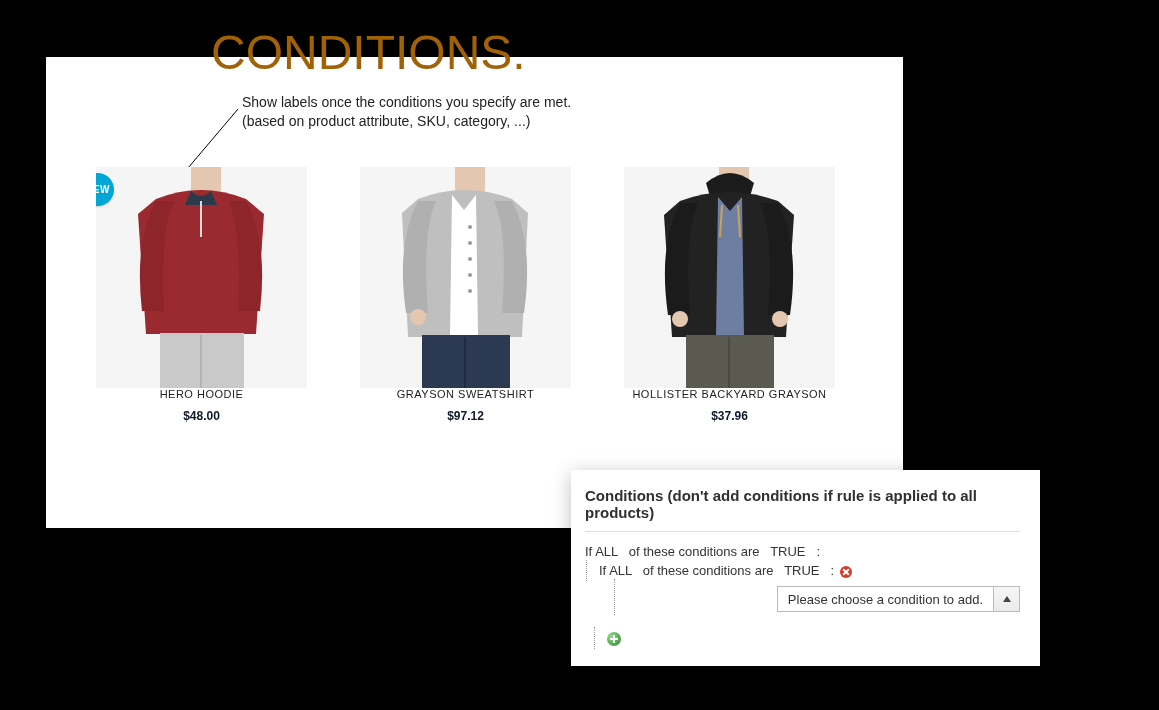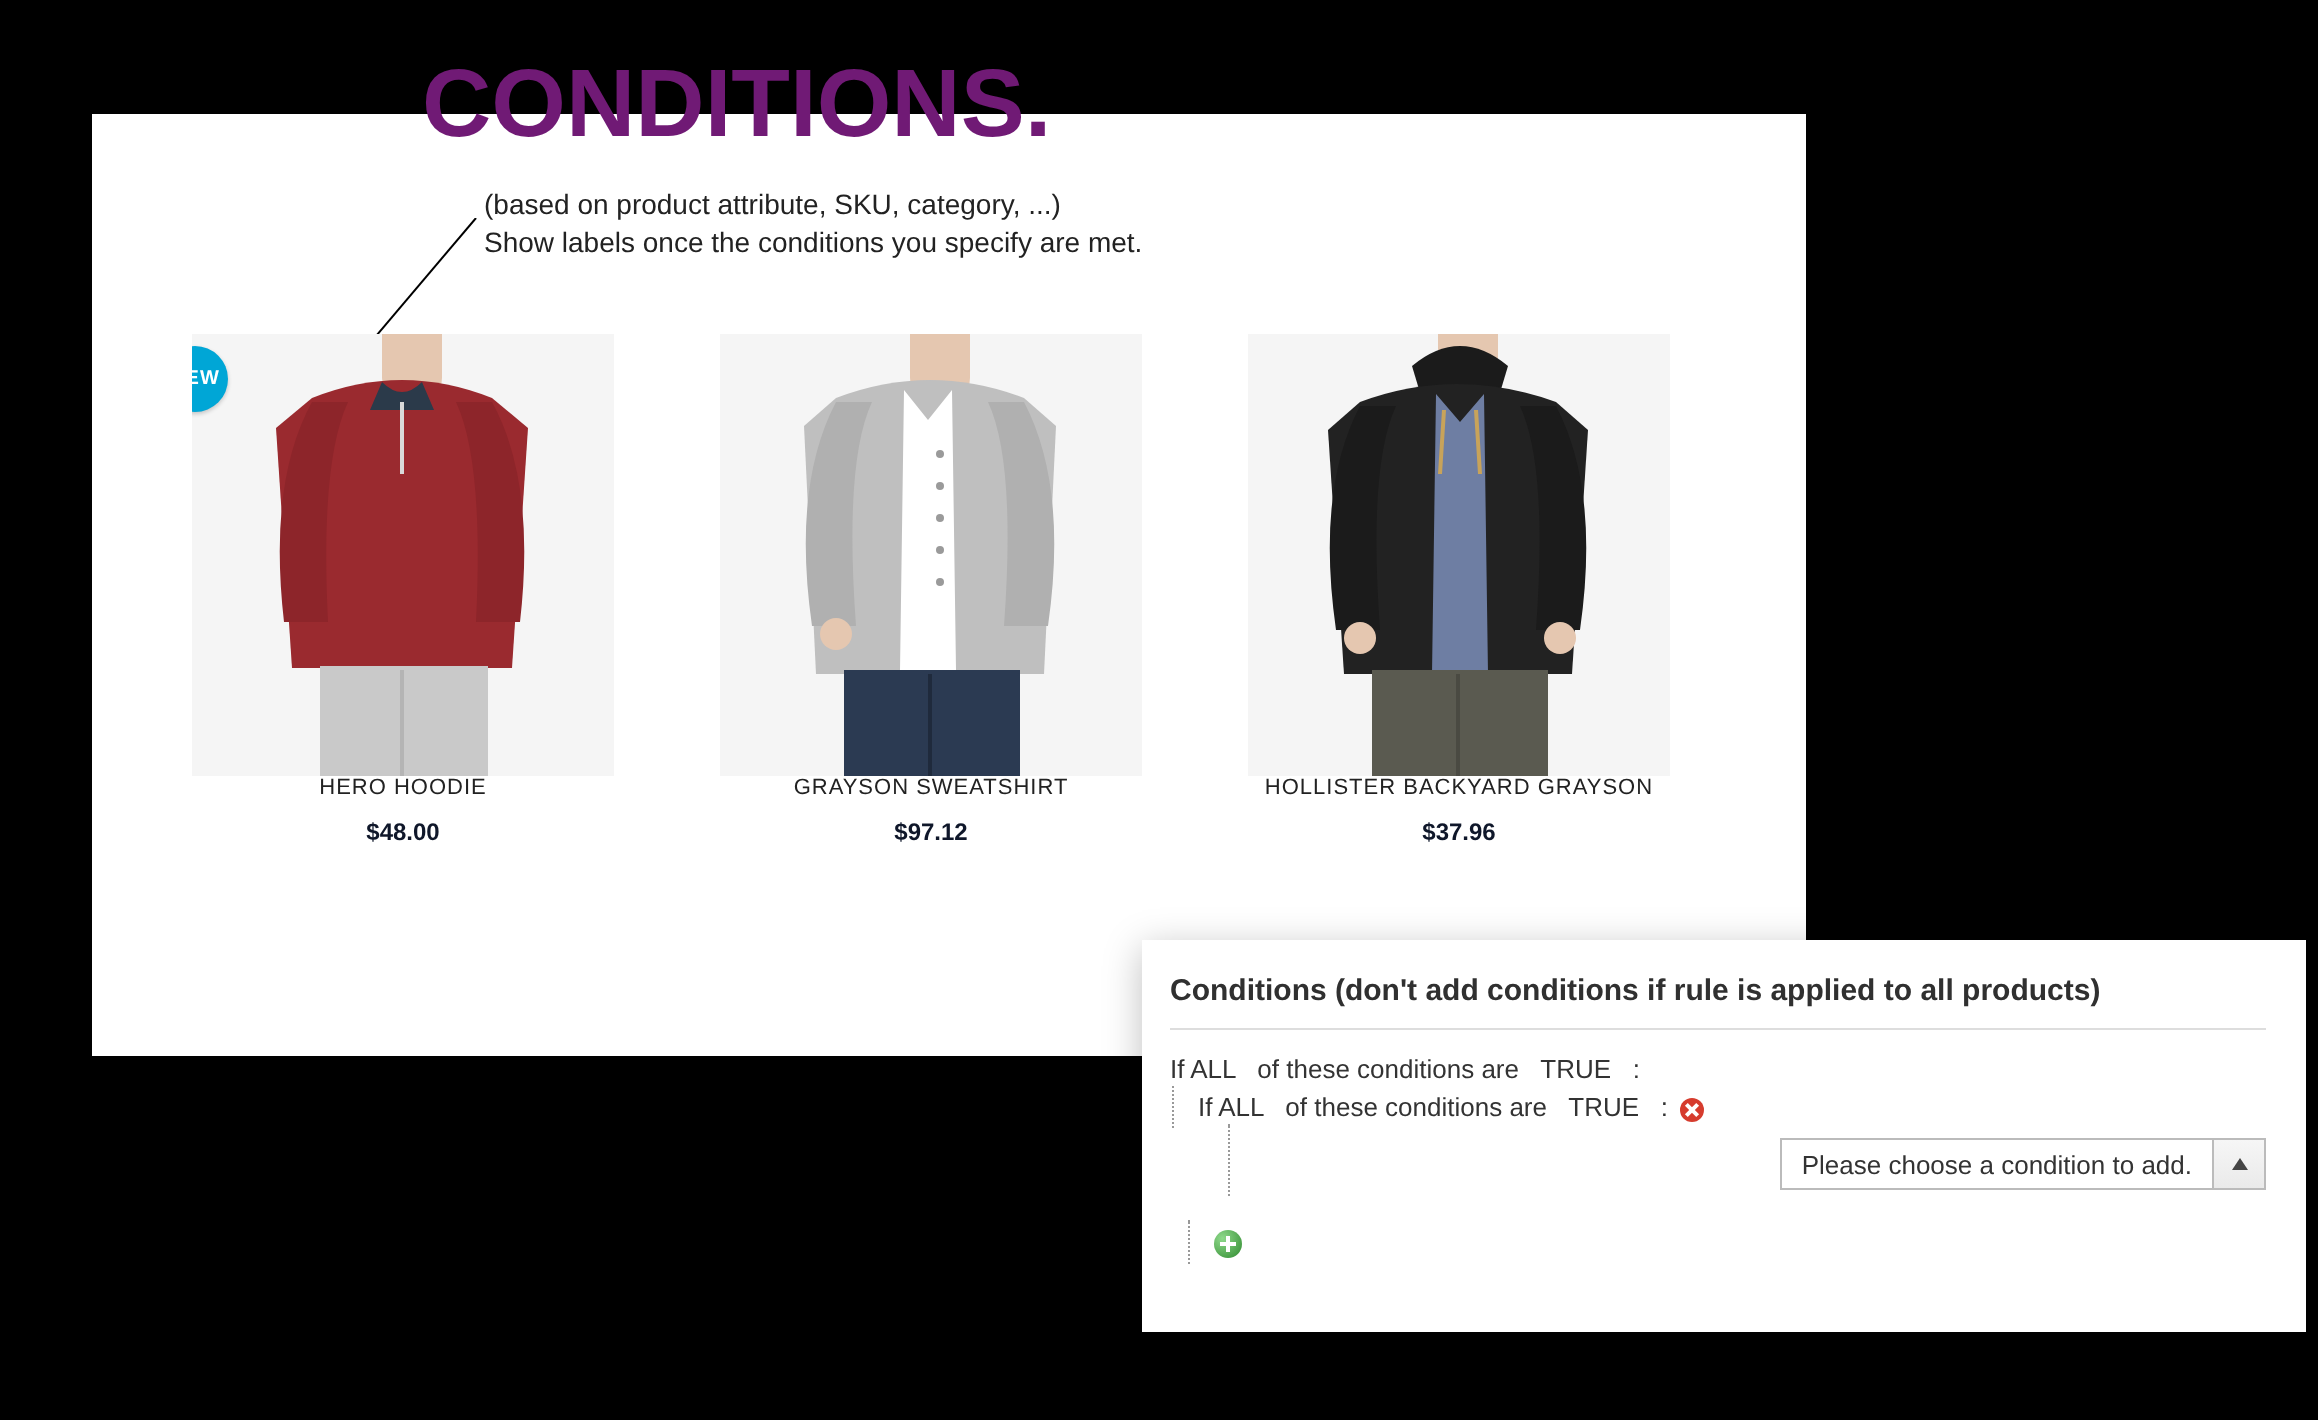--- a/index.html
+++ b/index.html
@@ -14,24 +14,24 @@
     background: #fff;
     padding: 0;
     overflow: visible;
   }
 
   .headline {
     position: absolute;
     left: 165px;
     top: -28px;
     font-size: 48px;
-    font-weight: 700;
+    font-weight: 400;
     letter-spacing: 0;
     line-height: 1;
-    color: #701a75;
+    color: #a16207;
   }
 
   .subhead {
     position: absolute;
     left: 196px;
     top: 36px;
     font-size: 14px;
     line-height: 1.35;
     color: #222;
   }
@@ -101,21 +101,21 @@
   }
 
   
   svg.person { width: 211px; height: 221px; display: block; }
 
   
   .admin-panel {
     position: absolute;
     left: 571px;
     top: 470px;
-    width: 582px;
+    width: 469px;
     height: 196px;
     background: #fff;
     box-shadow: 0 4px 18px rgba(0,0,0,.25);
     padding: 17px 20px 14px 14px;
     font-size: 13px;
     color: #333;
   }
 
   .panel-title {
     font-size: 15px;
@@ -205,22 +205,22 @@
     border-right: 4px solid transparent;
     border-bottom: 6px solid #444;
   }
 </style>
 </head>
 <body>
 
 <div class="storefront">
   <div class="headline">CONDITIONS.</div>
   <div class="subhead">
+    <div>Show labels once the conditions you specify are met.</div>
     <div>(based on product attribute, SKU, category, ...)</div>
-    <div>Show labels once the conditions you specify are met.</div>
   </div>
 
   <svg class="connector" viewBox="0 0 75 85">
     <line x1="0" y1="85" x2="72" y2="0" stroke="#000" stroke-width="1"></line>
   </svg>
 
   <div class="products">
 
     <div class="card">
       <div class="thumb">

